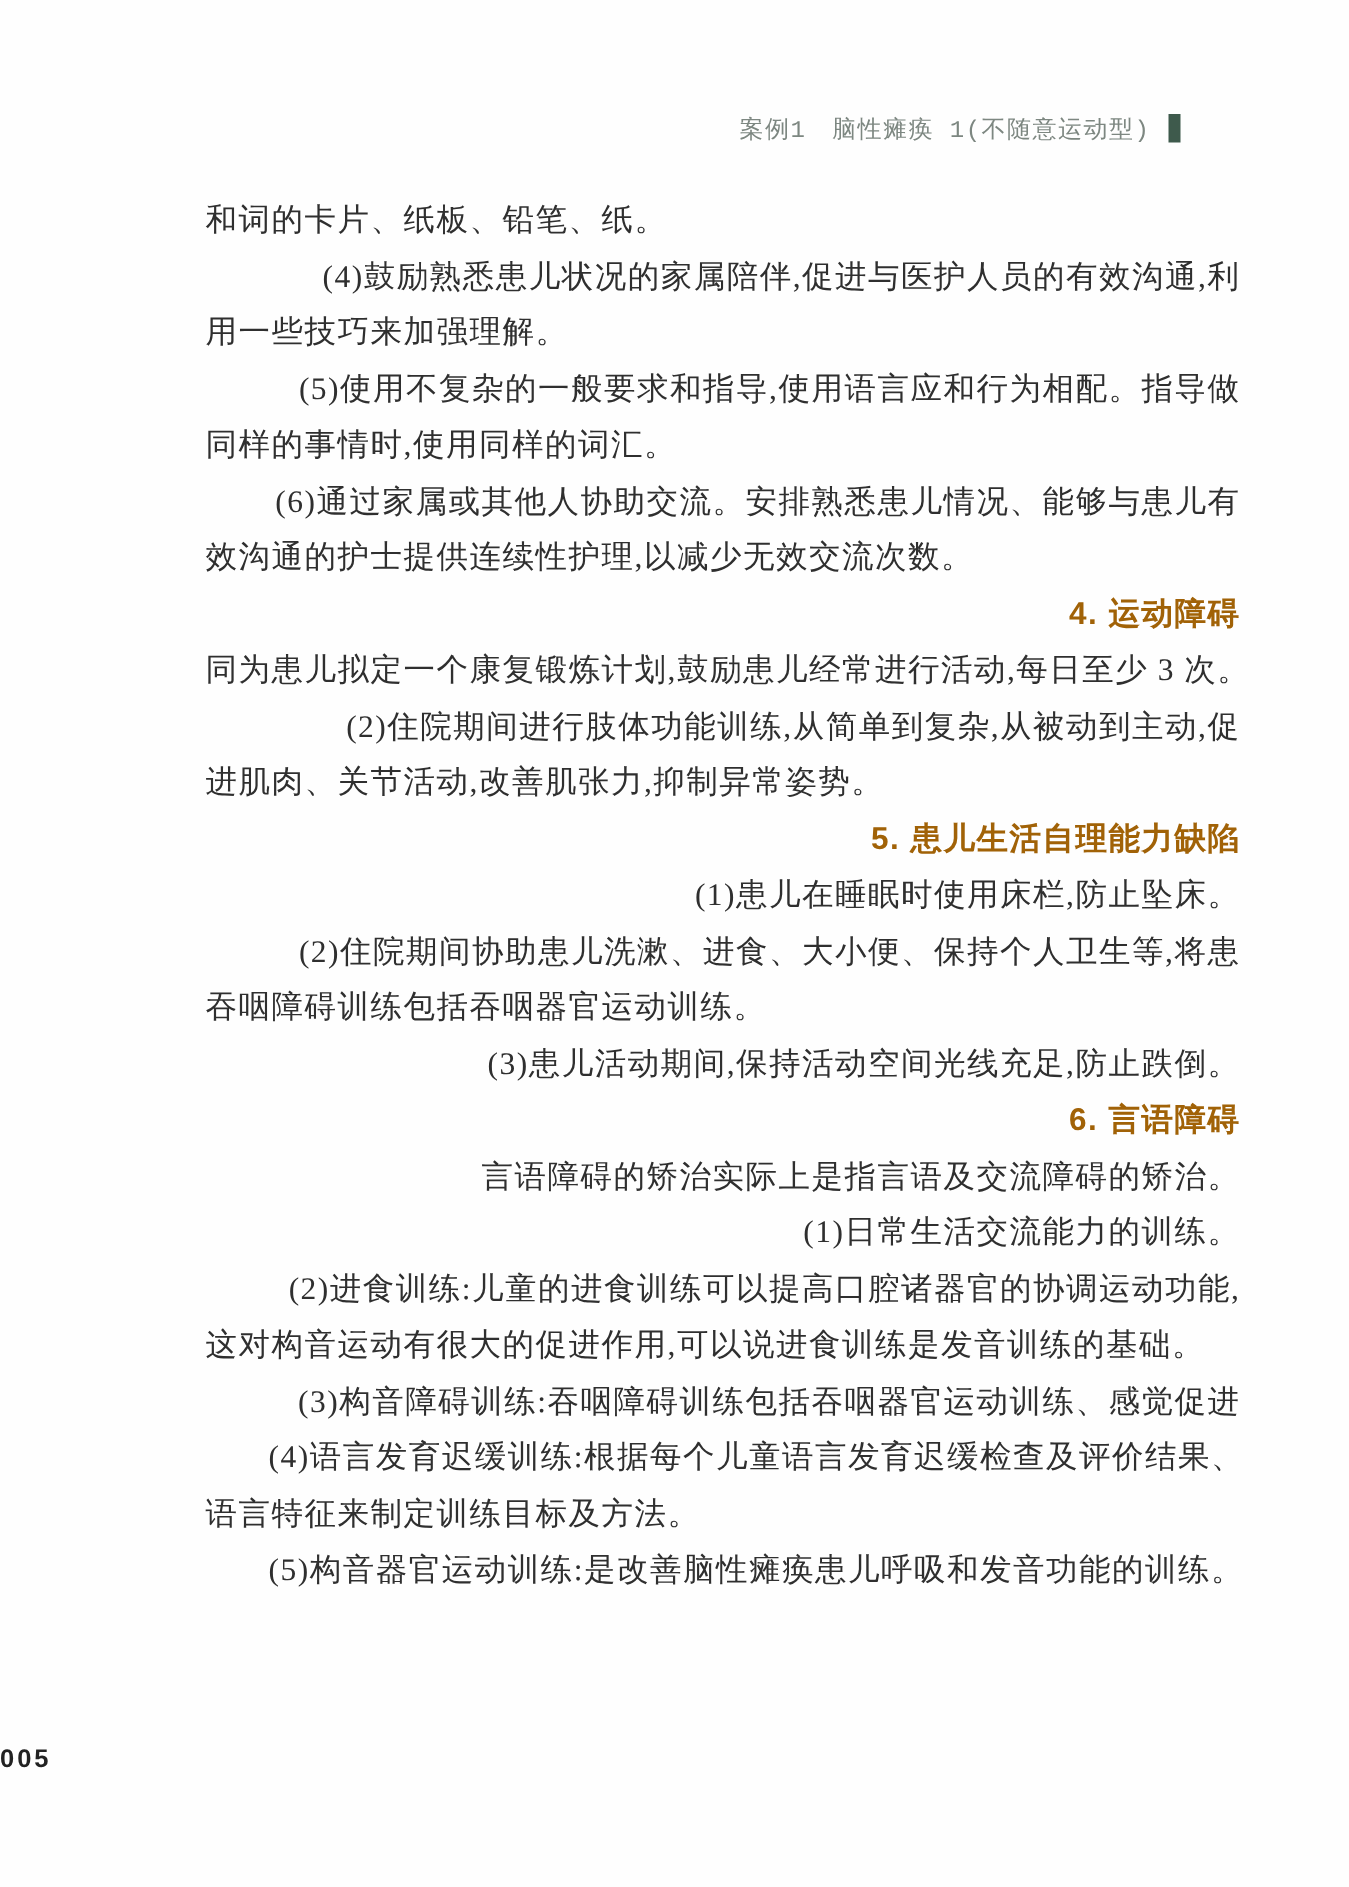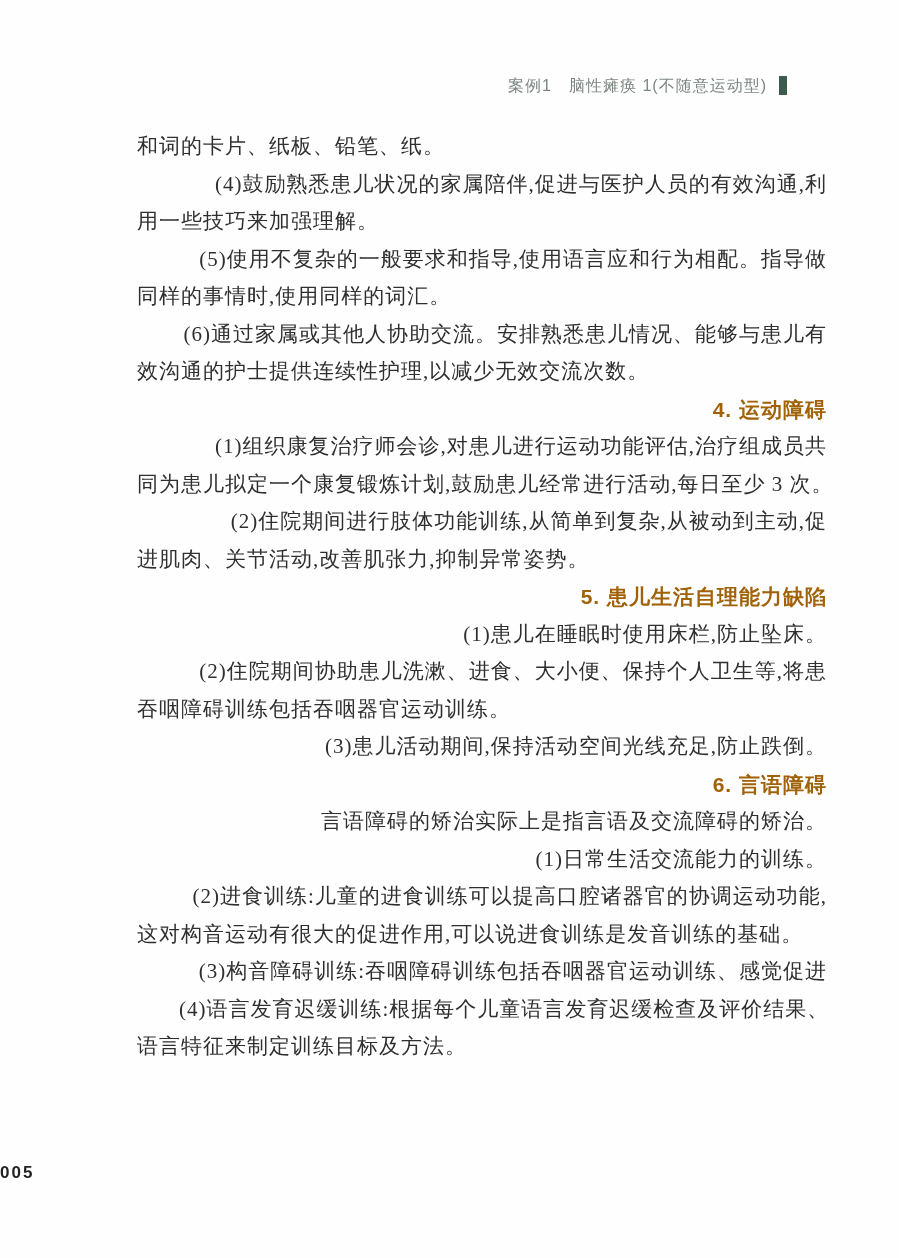--- a/index.html
+++ b/index.html
@@ -16,21 +16,21 @@
     overflow: hidden;
     font-family: "Liberation Serif", "DejaVu Serif", serif;
   }
   
   .page-header {
     position: absolute;
     top: 76px;
     right: 112px;
     display: flex;
     align-items: flex-start;
-    font-family: Liberation Sans, sans-serif;
+    font-family: Liberation Mono, monospace;
   }
   .running-title {
     font-size: 16px;
     color: #7d8781;
     letter-spacing: 1px;
     white-space: pre;
   }
   .accent-bar {
     width: 8px;
     height: 19px;
@@ -90,36 +90,36 @@
   <div class="page-body">
 
   <div class="line">和词的卡片、纸板、铅笔、纸。</div>
       <div class="line first">(4)鼓励熟悉患儿状况的家属陪伴,促进与医护人员的有效沟通,利</div>
       <div class="line">用一些技巧来加强理解。</div>
       <div class="line first">(5)使用不复杂的一般要求和指导,使用语言应和行为相配。指导做</div>
       <div class="line">同样的事情时,使用同样的词汇。</div>
       <div class="line first">(6)通过家属或其他人协助交流。安排熟悉患儿情况、能够与患儿有</div>
       <div class="line">效沟通的护士提供连续性护理,以减少无效交流次数。</div>
       <div class="line heading first">4. 运动障碍</div>
-      <div class="line first">(1)组织康复治疗师会诊,对患儿进行运动功能评估,治疗组成员共</div>
       <div class="line">同为患儿拟定一个康复锻炼计划,鼓励患儿经常进行活动,每日至少 3 次。</div>
       <div class="line first">(2)住院期间进行肢体功能训练,从简单到复杂,从被动到主动,促</div>
       <div class="line">进肌肉、关节活动,改善肌张力,抑制异常姿势。</div>
       <div class="line heading first">5. 患儿生活自理能力缺陷</div>
       <div class="line first">(1)患儿在睡眠时使用床栏,防止坠床。</div>
       <div class="line first">(2)住院期间协助患儿洗漱、进食、大小便、保持个人卫生等,将患</div>
       <div class="line">吞咽障碍训练包括吞咽器官运动训练。</div>
       <div class="line first">(3)患儿活动期间,保持活动空间光线充足,防止跌倒。</div>
       <div class="line heading first">6. 言语障碍</div>
       <div class="line first">言语障碍的矫治实际上是指言语及交流障碍的矫治。</div>
       <div class="line first">(1)日常生活交流能力的训练。</div>
       <div class="line first">(2)进食训练:儿童的进食训练可以提高口腔诸器官的协调运动功能,</div>
       <div class="line">这对构音运动有很大的促进作用,可以说进食训练是发音训练的基础。</div>
       <div class="line first">(3)构音障碍训练:吞咽障碍训练包括吞咽器官运动训练、感觉促进</div>
       <div class="line first">(4)语言发育迟缓训练:根据每个儿童语言发育迟缓检查及评价结果、</div>
       <div class="line">语言特征来制定训练目标及方法。</div>
+      <div class="line first">(5)构音器官运动训练:是改善脑性瘫痪患儿呼吸和发音功能的训练。</div>
     </div>
 
   <div class="page-footer">
     <span class="page-number">005</span>
   </div>
 
 </div>
 
 </body></html>

